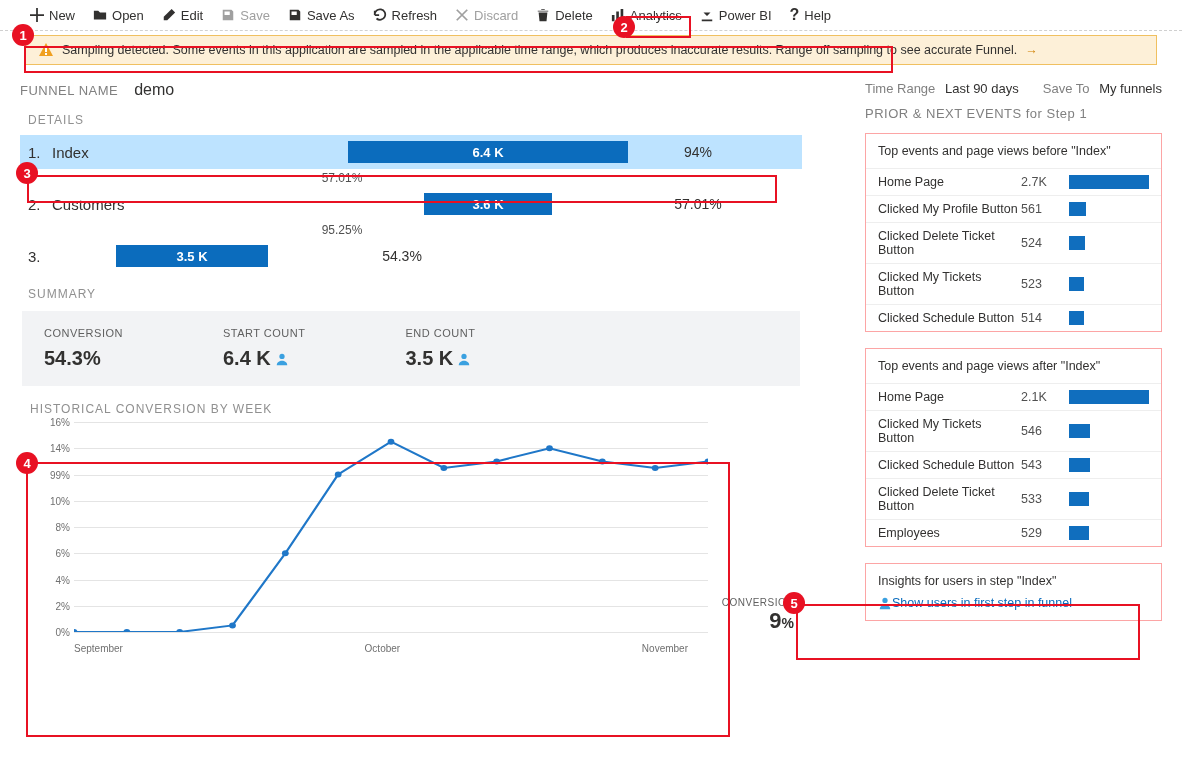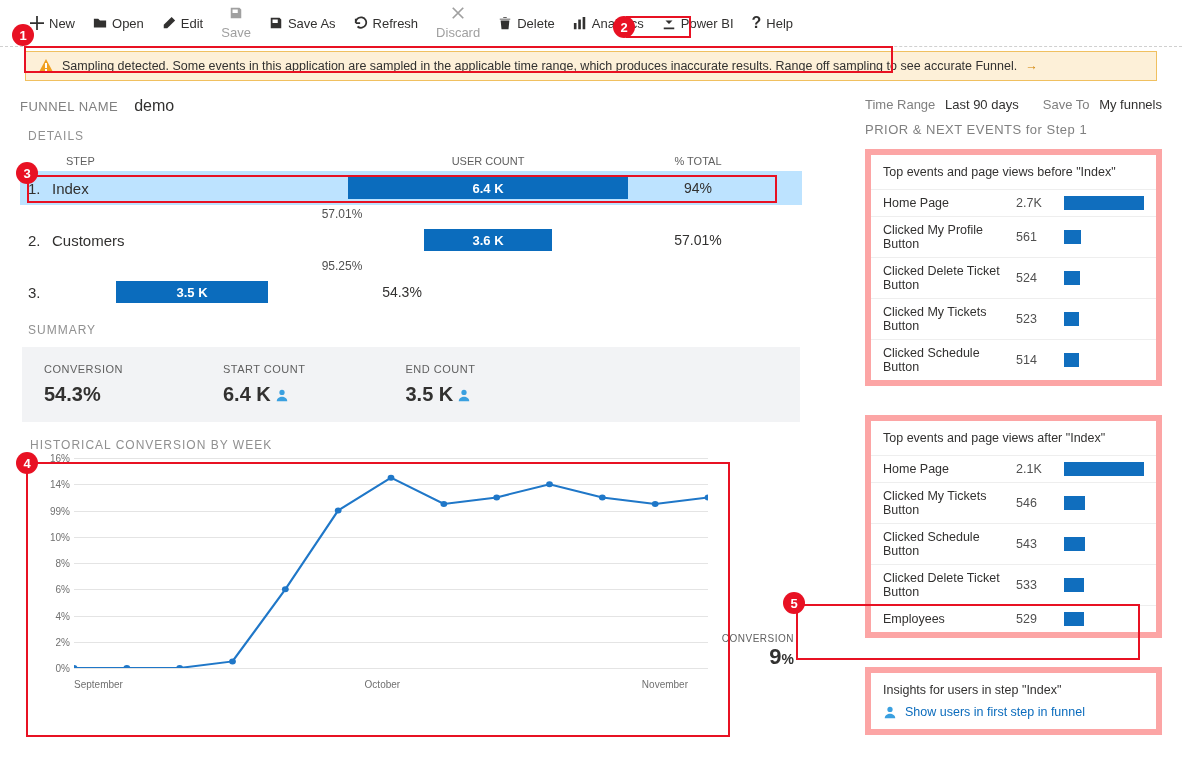--- a/index.html
+++ b/index.html
@@ -1,19 +1,19 @@
 <!DOCTYPE html>
 <html><head>
 <meta charset="utf-8">
 <style>
   * { box-sizing: border-box; margin: 0; padding: 0; }
   body { font-family: "Segoe UI", Arial, sans-serif; font-size: 13px; color: #323130; background: #fff; width: 1182px; }
   .toolbar { display: flex; align-items: center; padding: 6px 30px; gap: 18px; border-bottom: 1px dashed #d0d0d0; }
   .toolbar .tbtn { display: flex; align-items: center; gap: 5px; color: #323130; cursor: pointer; }
-  .toolbar .tbtn.disabled { color: #a0a0a0; cursor: default; flex-direction: column; }
+  .toolbar .tbtn.disabled { color: #a0a0a0; cursor: default; }
   .tbtn svg, .tbtn .ic { width: 14px; height: 14px; flex-shrink: 0; }
   .warning-bar { background: #fdf0d8; border: 1px solid #f0c060; margin: 4px 25px; padding: 6px 12px; display: flex; align-items: center; gap: 8px; font-size: 12.5px; }
   .warning-bar .arrow { color: #d08000; font-weight: bold; }
   .layout { display: flex; padding: 12px 20px; gap: 20px; }
   .main { flex: 1; min-width: 0; }
   .side { width: 340px; flex-shrink: 0; padding-left: 43px; }
   .row-header { display: flex; align-items: center; gap: 10px; margin-bottom: 10px; }
   .gray-label { color: #808080; font-size: 13px; letter-spacing: 0.5px; }
   .funnel-name { font-size: 16px; color: #323130; margin-left: 6px; }
   .time-row { display: flex; align-items: center; justify-content: space-between; color: #808080; margin-bottom: 10px; }
@@ -40,29 +40,29 @@
   .chart-area { position: relative; height: 240px; margin: 6px 4px 0 4px; padding-right: 80px; }
   .yaxis { position: absolute; left: 12px; top: 0; bottom: 30px; width: 34px; }
   .yaxis .tick { position: absolute; right: 0; font-size: 10px; color: #707070; transform: translateY(-50%); }
   .grid { position: absolute; left: 50px; right: 90px; top: 0; bottom: 30px; }
   .grid .gline { position: absolute; left: 0; right: 0; height: 1px; background: #e4e4e4; }
   .plot { position: absolute; left: 50px; right: 90px; top: 0; bottom: 30px; }
   .xaxis { position: absolute; left: 50px; right: 90px; bottom: 8px; display: flex; justify-content: space-between; font-size: 10px; color: #707070; padding: 0 20px 0 0; }
   .conv-badge { position: absolute; right: 4px; bottom: 28px; text-align: right; }
   .conv-badge .cl { font-size: 10px; color: #606060; letter-spacing: 0.5px; }
   .conv-badge .cv { font-size: 22px; font-weight: 700; }
-  .panel { border: 6px solid #fca5a5; margin-bottom: 29px; }
+  .panel { border: 1px solid #fca5a5; margin-bottom: 16px; }
   .panel .ph { padding: 10px 12px; font-size: 12.5px;}
   .ev-row { display: flex; align-items: center; padding: 6px 12px; border-top: 1px solid #eee; font-size: 12.5px; }
   .ev-row .en { flex: 1; }
   .ev-row .ec { width: 48px; color: #505050; }
   .ev-row .eb { width: 80px; }
   .ev-row .eb .b { height: 14px; background: #106ebe; }
   .insights { padding: 10px 12px; font-size: 12.5px; }
-  .insights .link { color: #0b6cbd; cursor: pointer; margin-top: 8px; display:flex; align-items:center; gap:8px; }
+  .insights .link { color: #0b6cbd; cursor: pointer; margin-top: 8px; display:flex; align-items:center; gap:0; }
   .annot { position: absolute; width: 22px; height: 22px; border-radius: 50%; background: #e81123; color: #fff; font-weight: bold; font-size: 13px; display: flex; align-items: center; justify-content: center; z-index: 20; }
   .annot-box { position: absolute; border: 2px solid #e81123; pointer-events: none; z-index: 10; }
 </style>
 </head>
 <body>
 
 <div class="annot" style="left:12px; top:24px;">1</div>
 <div class="annot-box" style="left:24px; top:46px; width:869px; height:27px;"></div>
 <div class="annot" style="left:613px; top:16px;">2</div>
 <div class="annot-box" style="left:626px; top:16px; width:65px; height:22px;"></div>
@@ -150,25 +150,20 @@
 </div>
 
 <div class="layout">
   <div class="main">
     <div class="row-header">
       <span class="gray-label">FUNNEL NAME</span>
       <span class="funnel-name">demo</span>
     </div>
     <div class="section-title">DETAILS</div>
 
-    <div class="steps-header">
-      <div class="c-step">STEP</div>
-      <div class="c-bar">USER COUNT</div>
-      <div class="c-pct">% TOTAL</div>
-    </div>
 
     <div id="steps-container">
         <div class="step-row sel">
           <div class="num">1.</div>
     <div class="name">Index</div>
     <div class="bar-cell">
             <div class="bar" style="width:280px">6.4 K</div>
           </div>
     <div class="pct">94%</div>
         </div>

